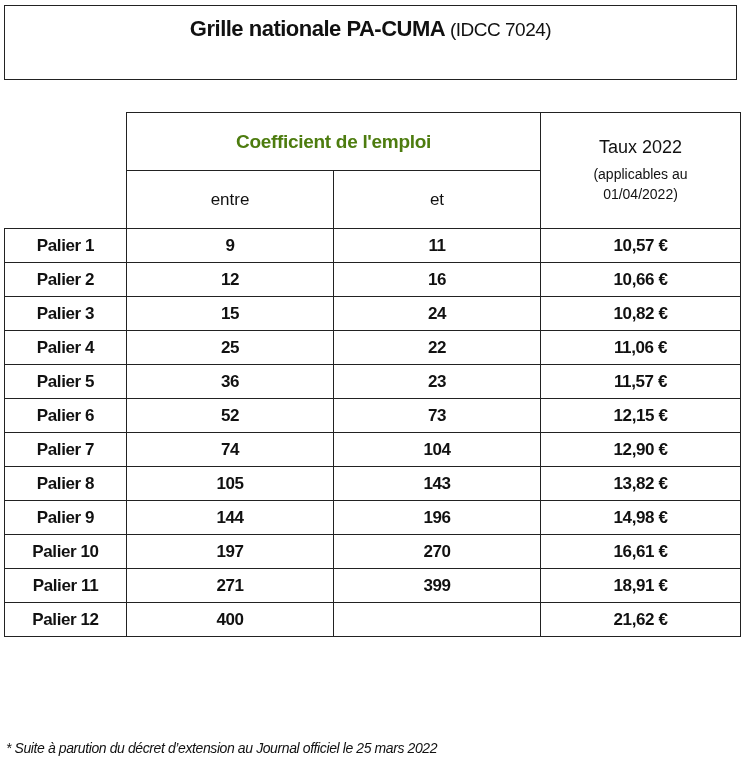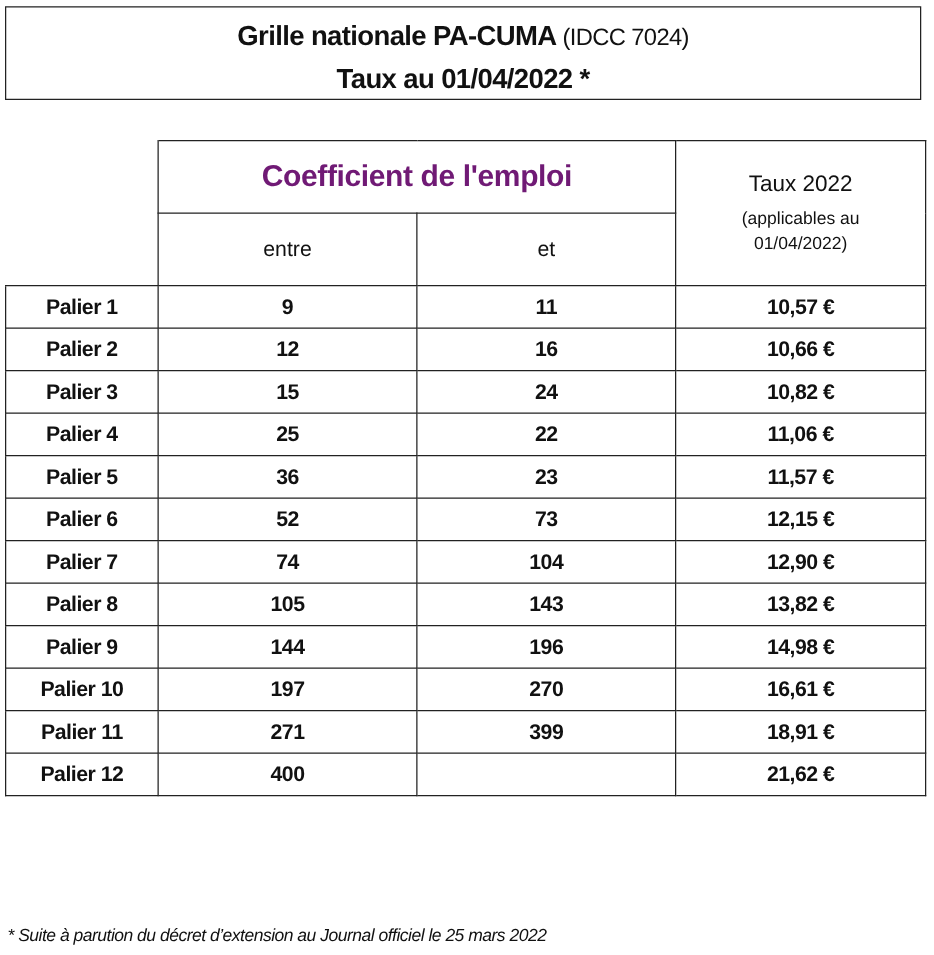--- a/index.html
+++ b/index.html
@@ -11,37 +11,36 @@
   .title-line1 { position: absolute; top: 10px; left: 0; right: 0; font-size: 22px; font-weight: bold; letter-spacing: -0.5px; text-align: center; }
   .title-line1 .sub { font-weight: normal; font-size: 19px; }
   .title-line2 { position: absolute; top: 44px; left: 0; right: 0; font-size: 22px; font-weight: bold; letter-spacing: -0.5px; }
 
   table.grid {
     position: absolute; left: 4px; top: 112px; border-collapse: collapse;
     table-layout: fixed;
   }
   table.grid td { border: 1.5px solid #222; text-align: center; padding: 0; box-sizing: border-box; }
   td.blank { border-top: none !important; border-left: none !important; background: #fff; }
-  .coef-head { color: #701a75; font-weight: bold; font-size: 24px; letter-spacing: -0.3px; height: 58px; }
+  .coef-head { color: #4d7c0f; font-weight: bold; font-size: 19px; letter-spacing: -0.3px; height: 58px; }
   .sub-head { font-size: 17px; height: 58px; }
   .taux-head { vertical-align: top; margin-top: 36px; }
   .taux-head .t1 { display: block; font-size: 18px; margin-top: 24px; }
   .taux-head .t2 { display: block; font-size: 14px; margin-top: 6px; line-height: 20px; }
   tr.data td { height: 34px; font-weight: bold; font-size: 17px; letter-spacing: -0.4px; }
   .footnote { position: absolute; left: 6px; top: 740px; font-size: 14px; font-style: italic; letter-spacing: -0.4px; }
 </style>
 </head>
 <body>
 
 <div class="title-box">
   <div class="title-line1">
     <span>Grille nationale PA-CUMA</span>
     <span class="sub">(IDCC 7024)</span>
   </div>
-  <div class="title-line2">Taux au 01/04/2022 *</div>
 </div>
 
 <table class="grid">
   <colgroup>
     <col style="width:122px">
     <col style="width:207px">
     <col style="width:207px">
     <col style="width:200px">
   </colgroup>
   <tbody id="grid-body">

